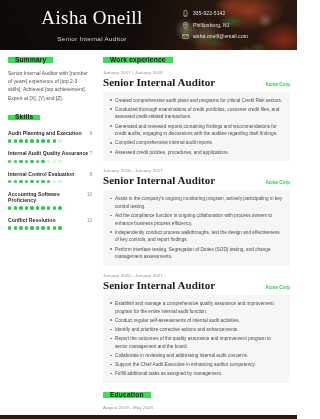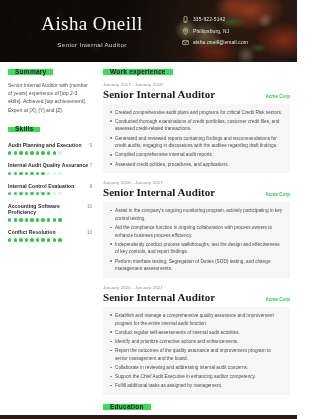--- a/index.html
+++ b/index.html
@@ -8,21 +8,21 @@
     font-family:"Liberation Sans", sans-serif;
     background:#ffffff;
     overflow:hidden;
     color:#2b2b2b;
   }
   .page { position:relative; width:297px; height:419px; background:#fff; }
 
   
   .header {
     position:relative;
-    height:62px;
+    height:50px;
     overflow:hidden;
     background:#1b120c;
   }
   .hdr-bg {
     position:absolute; inset:0;
     background:
       radial-gradient(ellipse 50px 30px at 250px 10px, rgba(224,86,44,.95), rgba(224,86,44,0) 70%),
       radial-gradient(ellipse 40px 26px at 284px 40px, rgba(196,60,30,.9), rgba(0,0,0,0) 72%),
       radial-gradient(ellipse 34px 22px at 214px 52px, rgba(170,48,26,.85), rgba(0,0,0,0) 70%),
       radial-gradient(ellipse 26px 18px at 232px 6px, rgba(212,82,40,.8), rgba(0,0,0,0) 70%),

